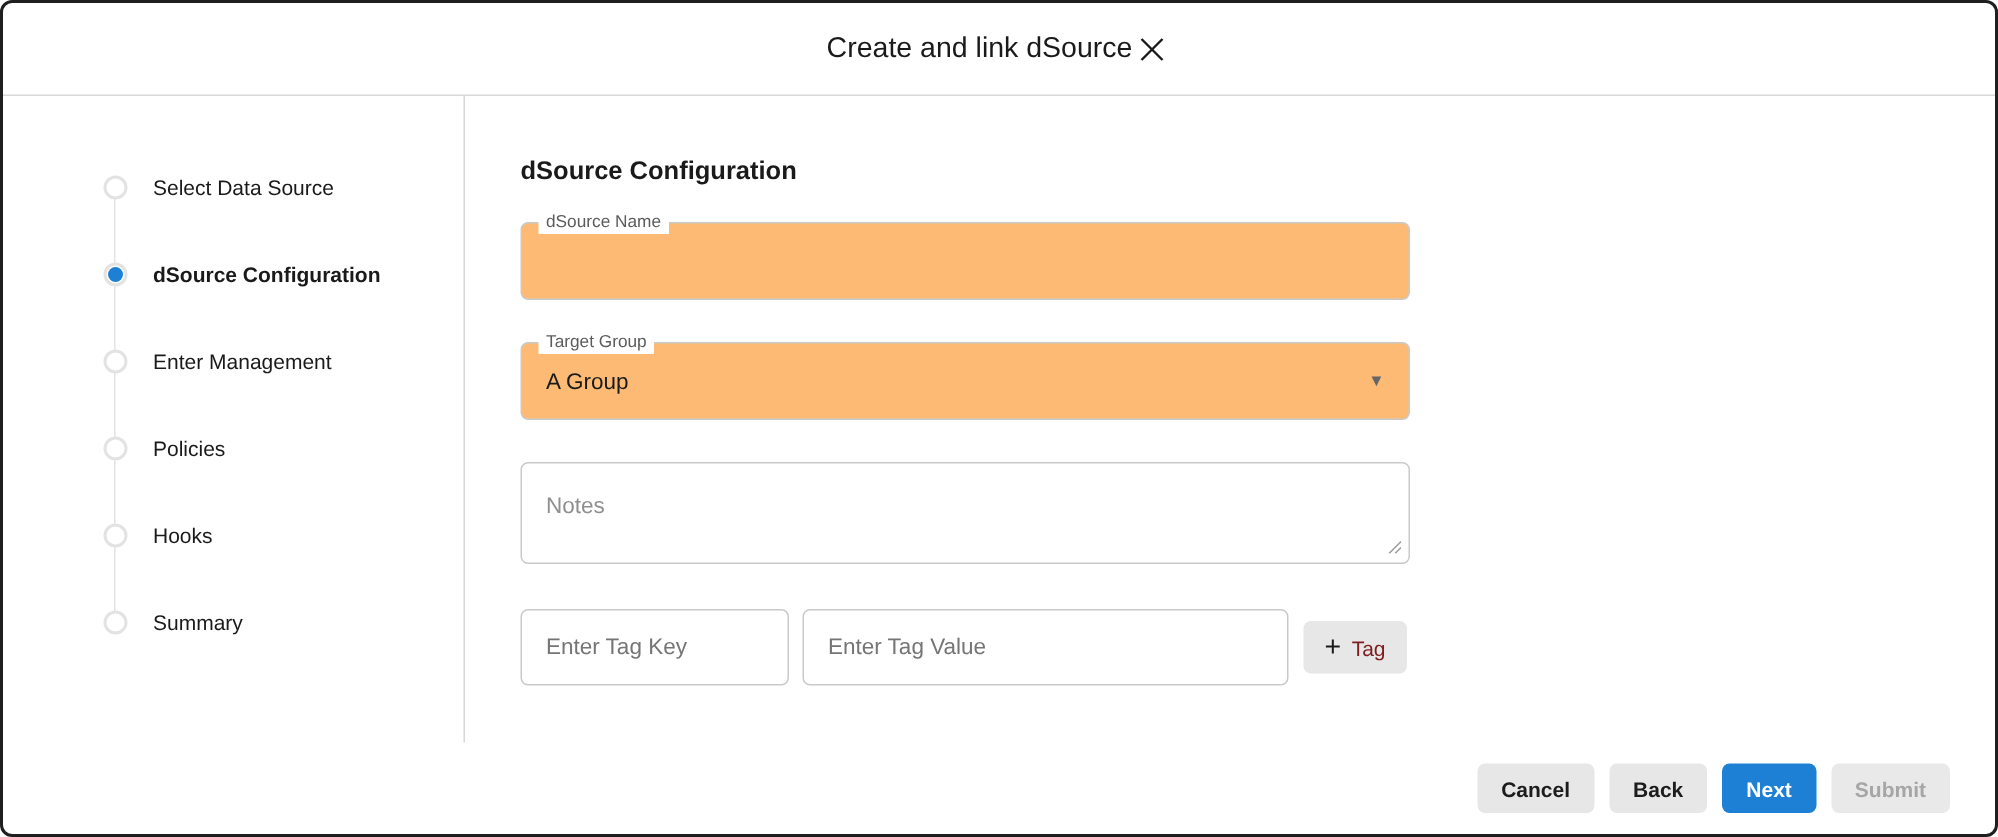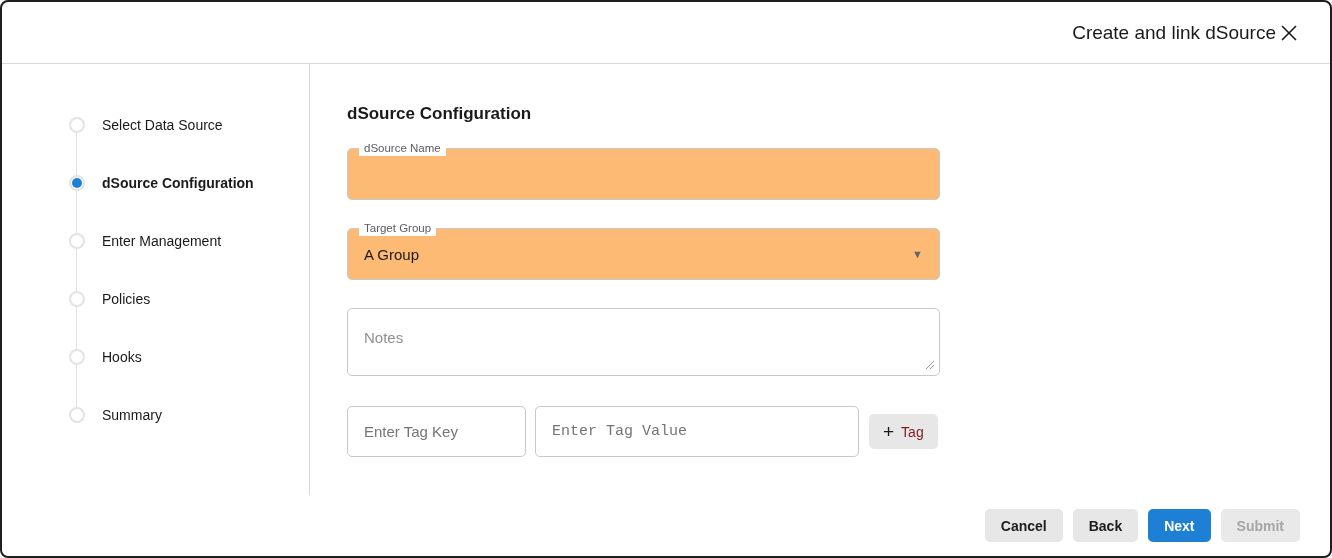--- a/index.html
+++ b/index.html
@@ -14,21 +14,21 @@
     width: 1332px; height: 558px;
     border: 2px solid #1f1f1f;
     border-radius: 8px;
     background: #fff;
     display: flex; flex-direction: column;
     overflow: hidden;
   }
   
   .header {
     height: 62px; flex: 0 0 62px;
-    display: flex; align-items: center; justify-content: flex-end;
+    display: flex; align-items: center; justify-content: center;
     padding: 0 28px;
     border-bottom: 1px solid #d8d8d8;
   }
   .header-title { font-size: 19px; font-weight: 400; color: #1a1a1a; }
   .close-btn {
     width: 26px; height: 26px;
     display: flex; align-items: center; justify-content: center;
     cursor: pointer; background: none; border: none;
   }
   
@@ -95,21 +95,21 @@
   .notes-area::placeholder { color: #8f8f8f; }
   .field-input::placeholder { color: #8f8f8f; }
   .resize-handle { position: absolute; right: 6px; bottom: 7px; pointer-events: none; }
   .tag-row { display: flex; align-items: center; }
   .tag-input {
     height: 51px; border: 1px solid #c9c9c9; border-radius: 5px;
     padding: 0 16px; outline: none;
     font: 15px "Liberation Sans", sans-serif; color: #1a1a1a;
   }
   .tag-key { width: 179px; }
-  .tag-value { width: 324px; margin-left: 9px; font-family: Liberation Mono, monospace; }
+  .tag-value { width: 324px; margin-left: 9px; }
   .tag-btn {
     margin-left: 10px; height: 35px; padding: 0 14px;
     background: #e7e7e7; border: none; border-radius: 5px;
     display: flex; align-items: center; gap: 7px;
     font-family: "Liberation Sans", sans-serif;
     cursor: pointer;
   }
   .tag-btn .plus { font-size: 19px; font-weight: 400; color: #1a1a1a; line-height: 1; }
   .tag-btn .tag-btn-label { font-size: 14px; font-weight: normal; color: #7f1d1d; }
   

